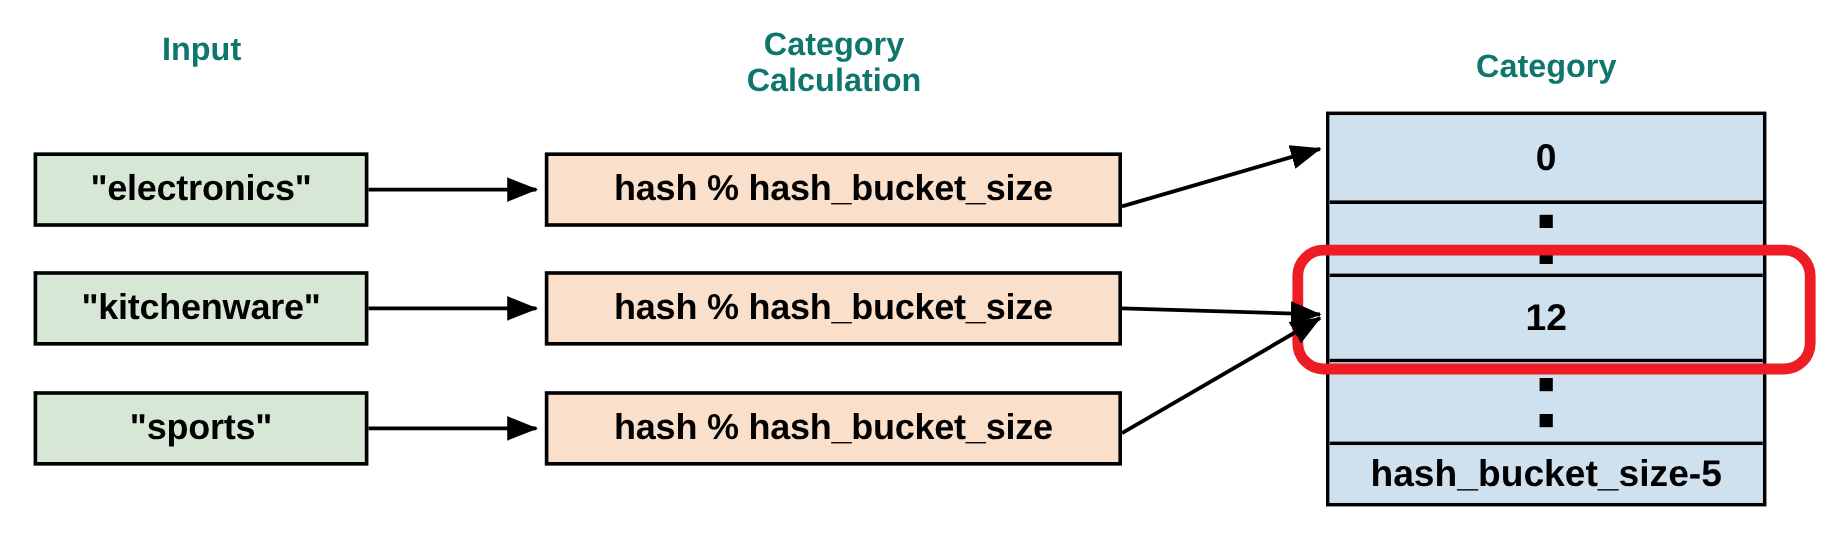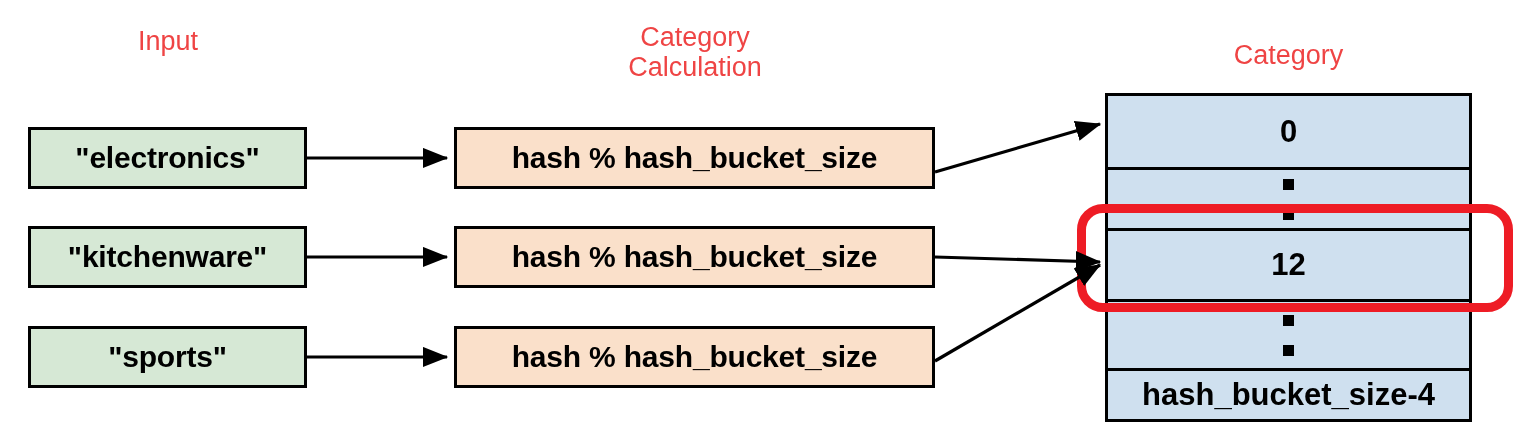--- a/index.html
+++ b/index.html
@@ -12,23 +12,23 @@
   }
   #canvas {
     position: relative;
     width: 1532px;
     height: 446px;
     background: #ffffff;
     overflow: hidden;
   }
   .col-heading {
     position: absolute;
-    font-weight: normal;
+    font-weight: bold;
     font-size: 27px;
-    color: #ef4444;
+    color: #0f766e;
     text-align: center;
     line-height: 1.12;
     white-space: pre-line;
   }
   #heading-input    { left: 48px;  top: 26px;  width: 240px; }
   #heading-calc     { left: 455px; top: 22px;  width: 480px; }
   #heading-category { left: 1105px;top: 40px;  width: 367px; }
 
   .node-box {
     position: absolute;
@@ -151,21 +151,21 @@
       <span class="dot-square"></span>
     </div>
 
     <div class="table-row row-sep" id="cat-row-1">12</div>
 
     <div class="table-row row-sep dots-stack" id="cat-dots-1">
       <span class="dot-square"></span>
       <span class="dot-square"></span>
     </div>
 
-    <div class="table-row" id="cat-row-2">hash_bucket_size-4</div>
+    <div class="table-row" id="cat-row-2">hash_bucket_size-5</div>
   </div>
 
   <div id="highlight-rect"></div>
 
   <svg id="arrow-layer" viewBox="0 0 1532 446" xmlns="http://www.w3.org/2000/svg">
     <defs>
       <marker id="ah" markerWidth="9" markerHeight="9" refX="7.6" refY="3.2" orient="auto" markerUnits="strokeWidth">
         <path d="M0,0 L8,3.2 L0,6.4 z" fill="#000000"></path>
       </marker>
     </defs>

